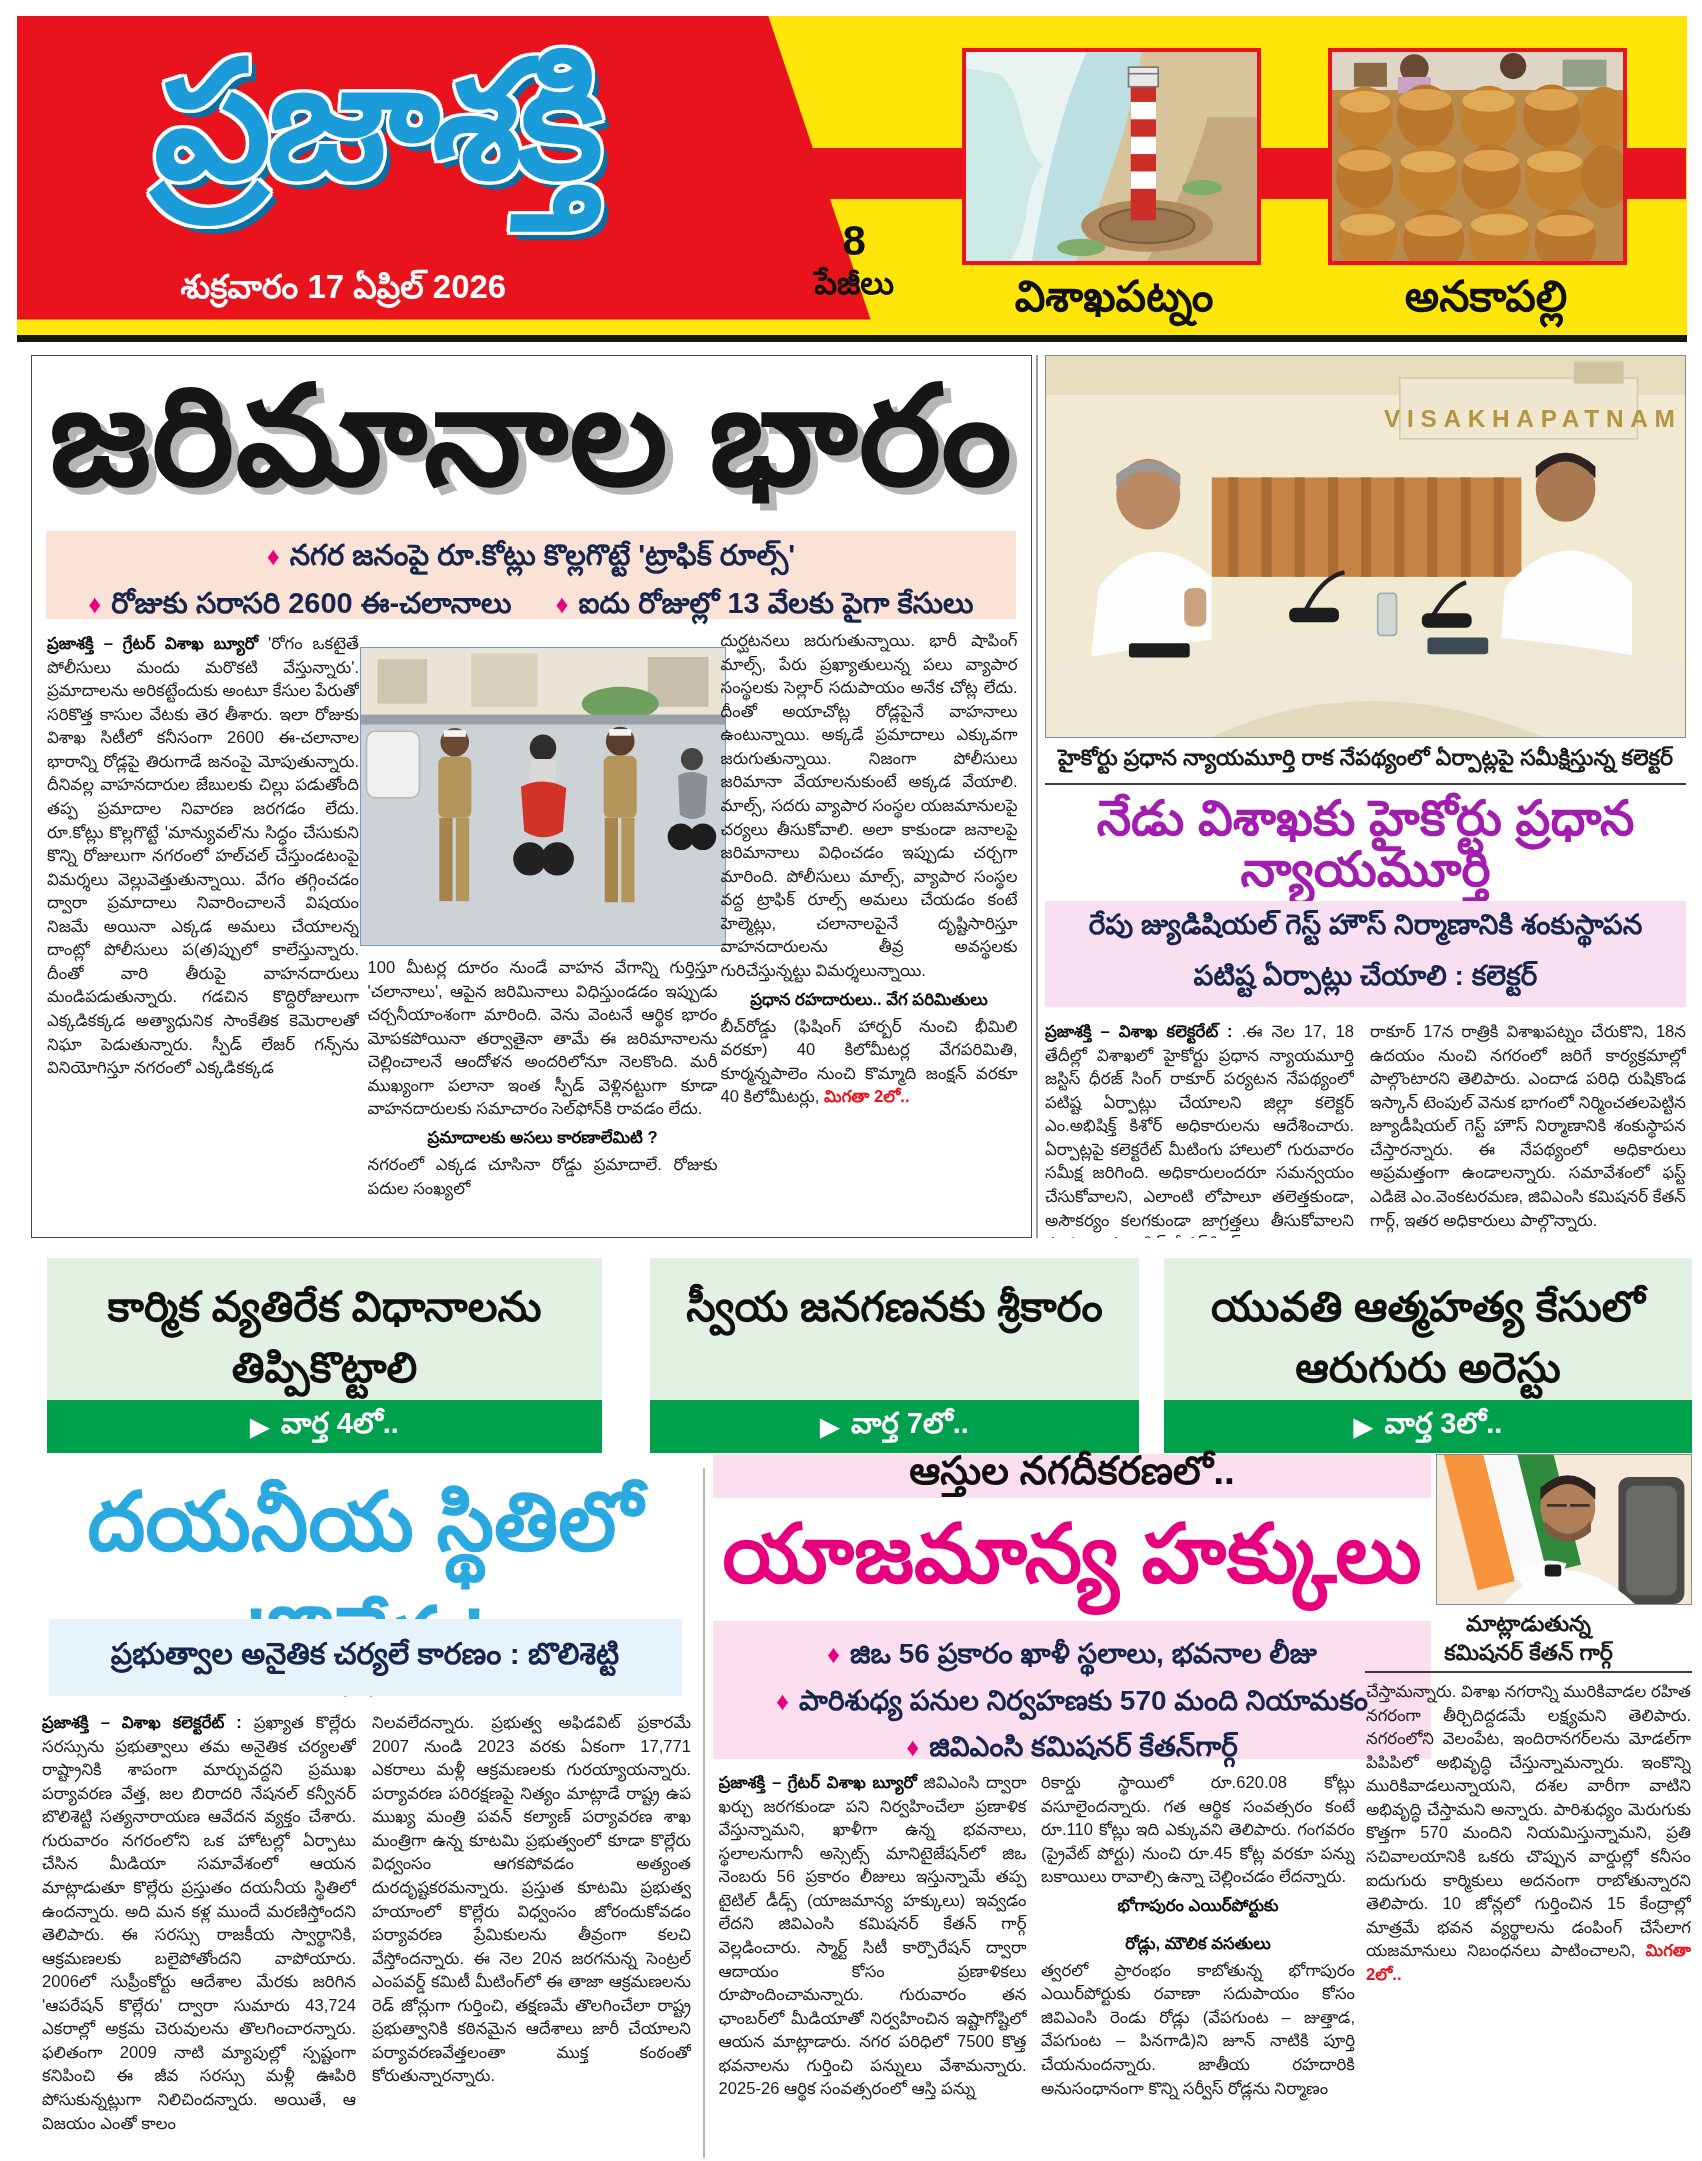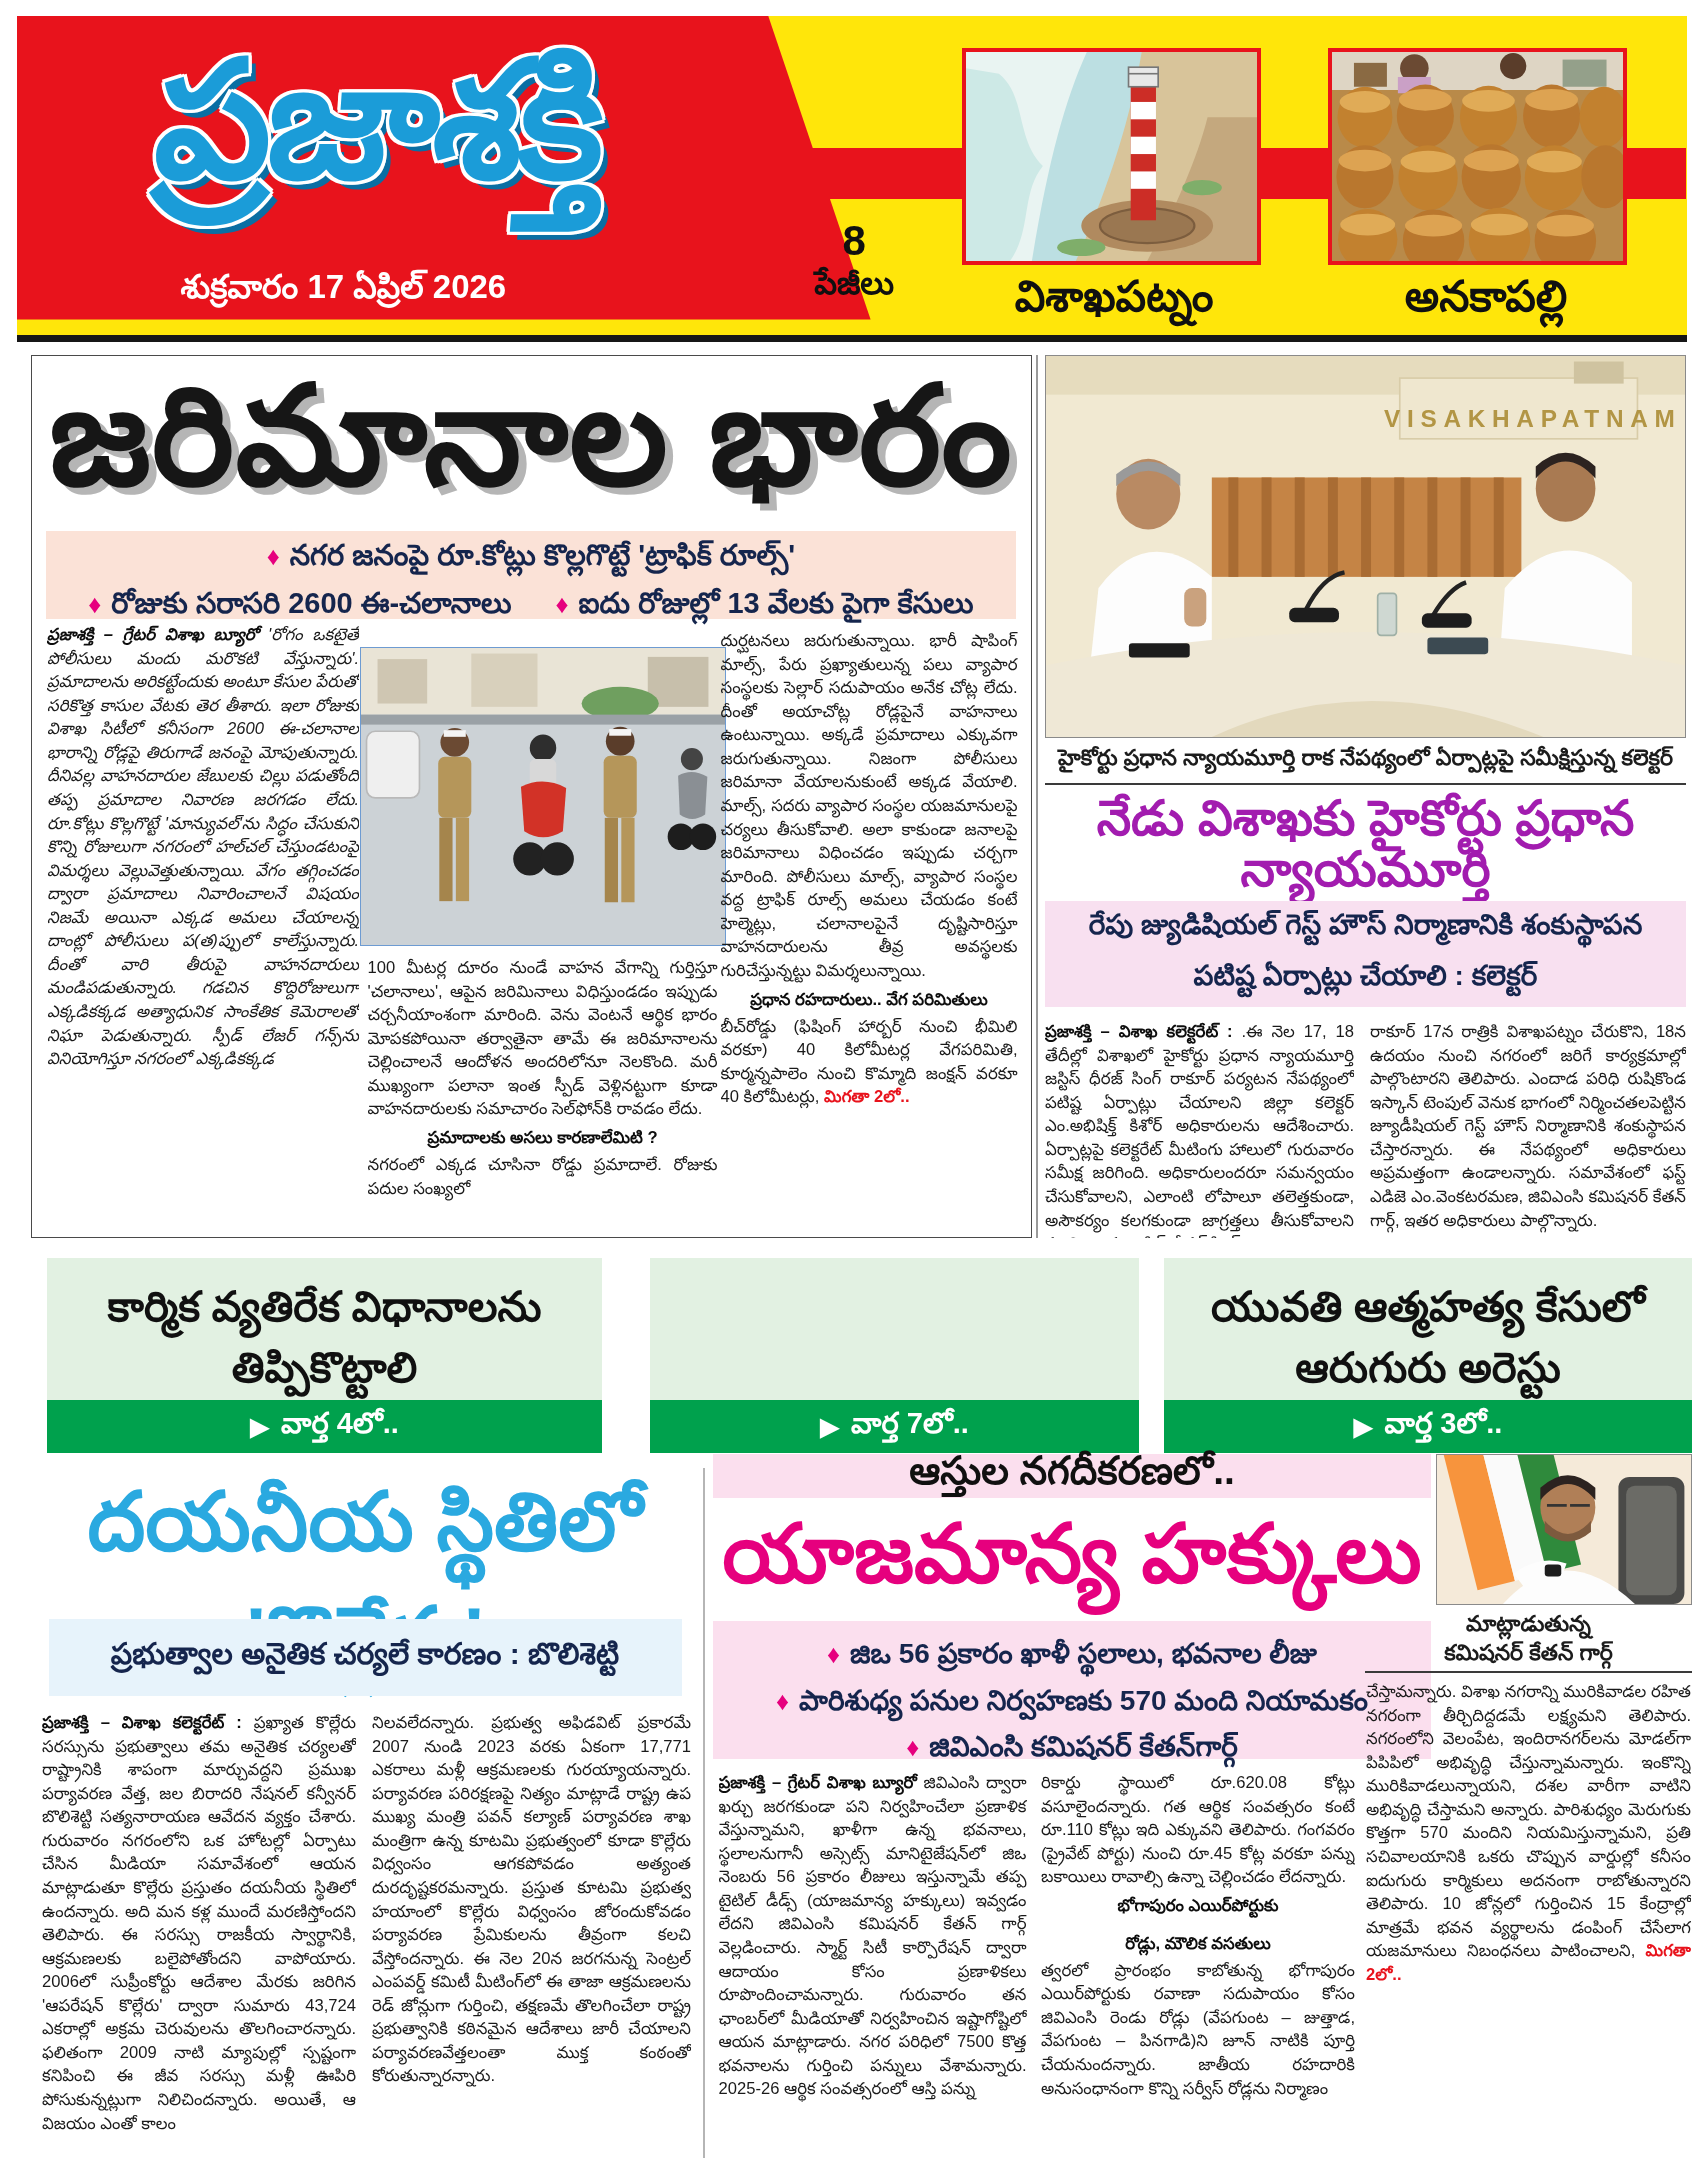--- a/index.html
+++ b/index.html
@@ -26,21 +26,21 @@
   
   .lead { position:absolute; left:30.5px; top:355px; width:1001px; height:883px; border:1.1px solid #4a4a4a; background:#fff; }
   .lead-headline { position:absolute; left:0; top:4.4px; width:100%; text-align:center; font-size:139px; font-weight:bold;
                    color:#161616; letter-spacing:1.1px; text-shadow:7.8px 6.7px 0 #b5b5b5; line-height:1.1; }
   .lead-points { position:absolute; left:14.4px; top:175px; width:970px; height:88px; background:#fbe2d7; padding-top:7.8px; }
   .pt-line1 { text-align:center; font-size:29px; font-weight:bold; color:#15254d; }
   .pt-line2 { display:flex; justify-content:center; gap:44px; margin-top:7.8px; font-size:29px; font-weight:bold; color:#15254d; }
   .diamond { color:#e6007e; margin-right:10px; font-size:25.5px; }
   .body-col { position:absolute; font-size:16.6px; line-height:1.42; text-align:justify; color:#1a1a1a; overflow:hidden; }
   .byline { font-weight:bold; color:#0d0d0d; }
-  .lead-col1 { left:15.5px; top:267px; width:312px; height:600px;font-style:italic; }
+  .lead-col1 { left:15.5px; top:276px; width:312px; height:600px; }
   .photo-traffic { position:absolute; left:328px; top:291px; width:366px; height:299px; border:1.7px solid #6d9bd2; background:#dfe3e6; }
   .photo-traffic svg { width:100%; height:100%; display:block; }
   .lead-col2 { left:336px; top:600px; width:350px; height:273px; }
   .lead-col3 { left:689px; top:273px; width:297px; height:600px; }
   .col-subhead { font-weight:bold; text-align:center; display:block; margin:5.5px 0 3.3px 0; color:#0d0d0d; }
   .continued { color:#e8131c; font-weight:bold; }
 
   .v-rule1 { position:absolute; left:1036px; top:355px; width:1.7px; height:883px; background:#9a9a9a; }
 
   
@@ -294,20 +294,21 @@
   </div>
 
   <div class="teaser t1">
     <div class="teaser-head">కార్మిక వ్యతిరేక విధానాలను తిప్పికొట్టాలి</div>
     <div class="teaser-bar">
       <span class="arrow">▶</span>
       <span>వార్త 4లో..</span>
     </div>
   </div>
   <div class="teaser t2">
+    <div class="teaser-head">స్వీయ జనగణనకు శ్రీకారం</div>
     <div class="teaser-bar">
       <span class="arrow">▶</span>
       <span>వార్త 7లో..</span>
     </div>
   </div>
   <div class="teaser t3">
     <div class="teaser-head">యువతి ఆత్మహత్య కేసులో ఆరుగురు అరెస్టు</div>
     <div class="teaser-bar">
       <span class="arrow">▶</span>
       <span>వార్త 3లో..</span>

